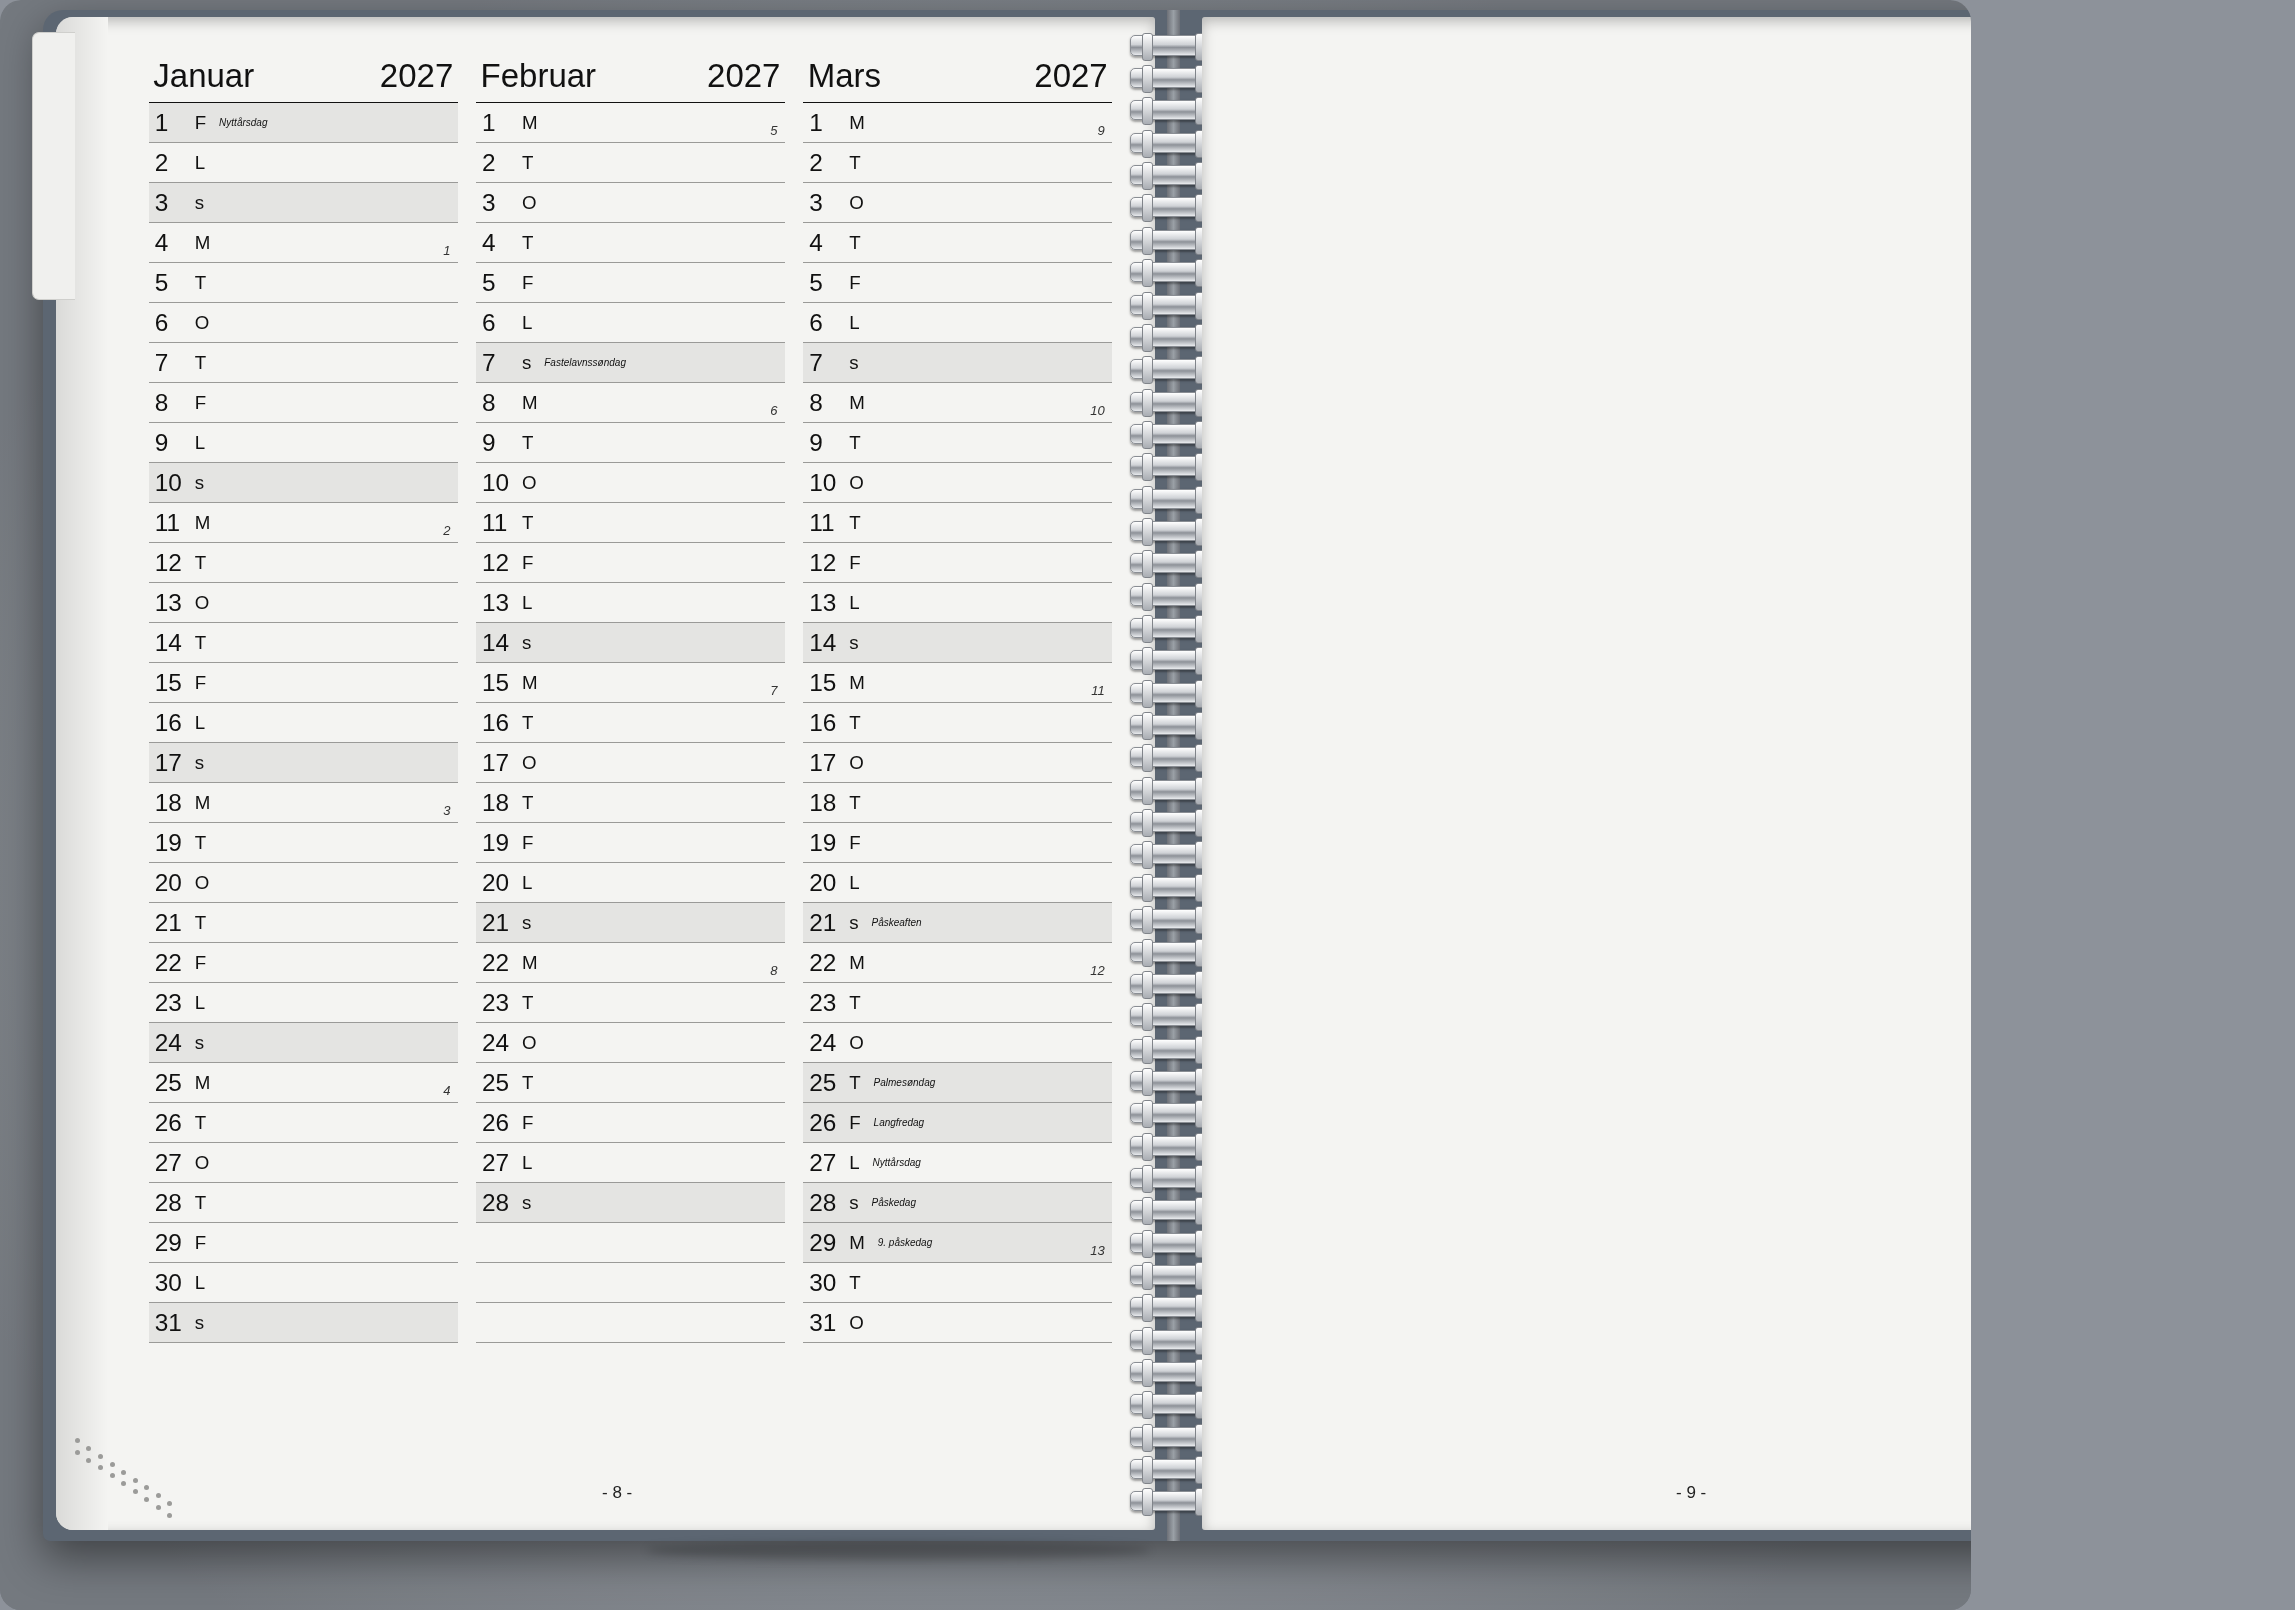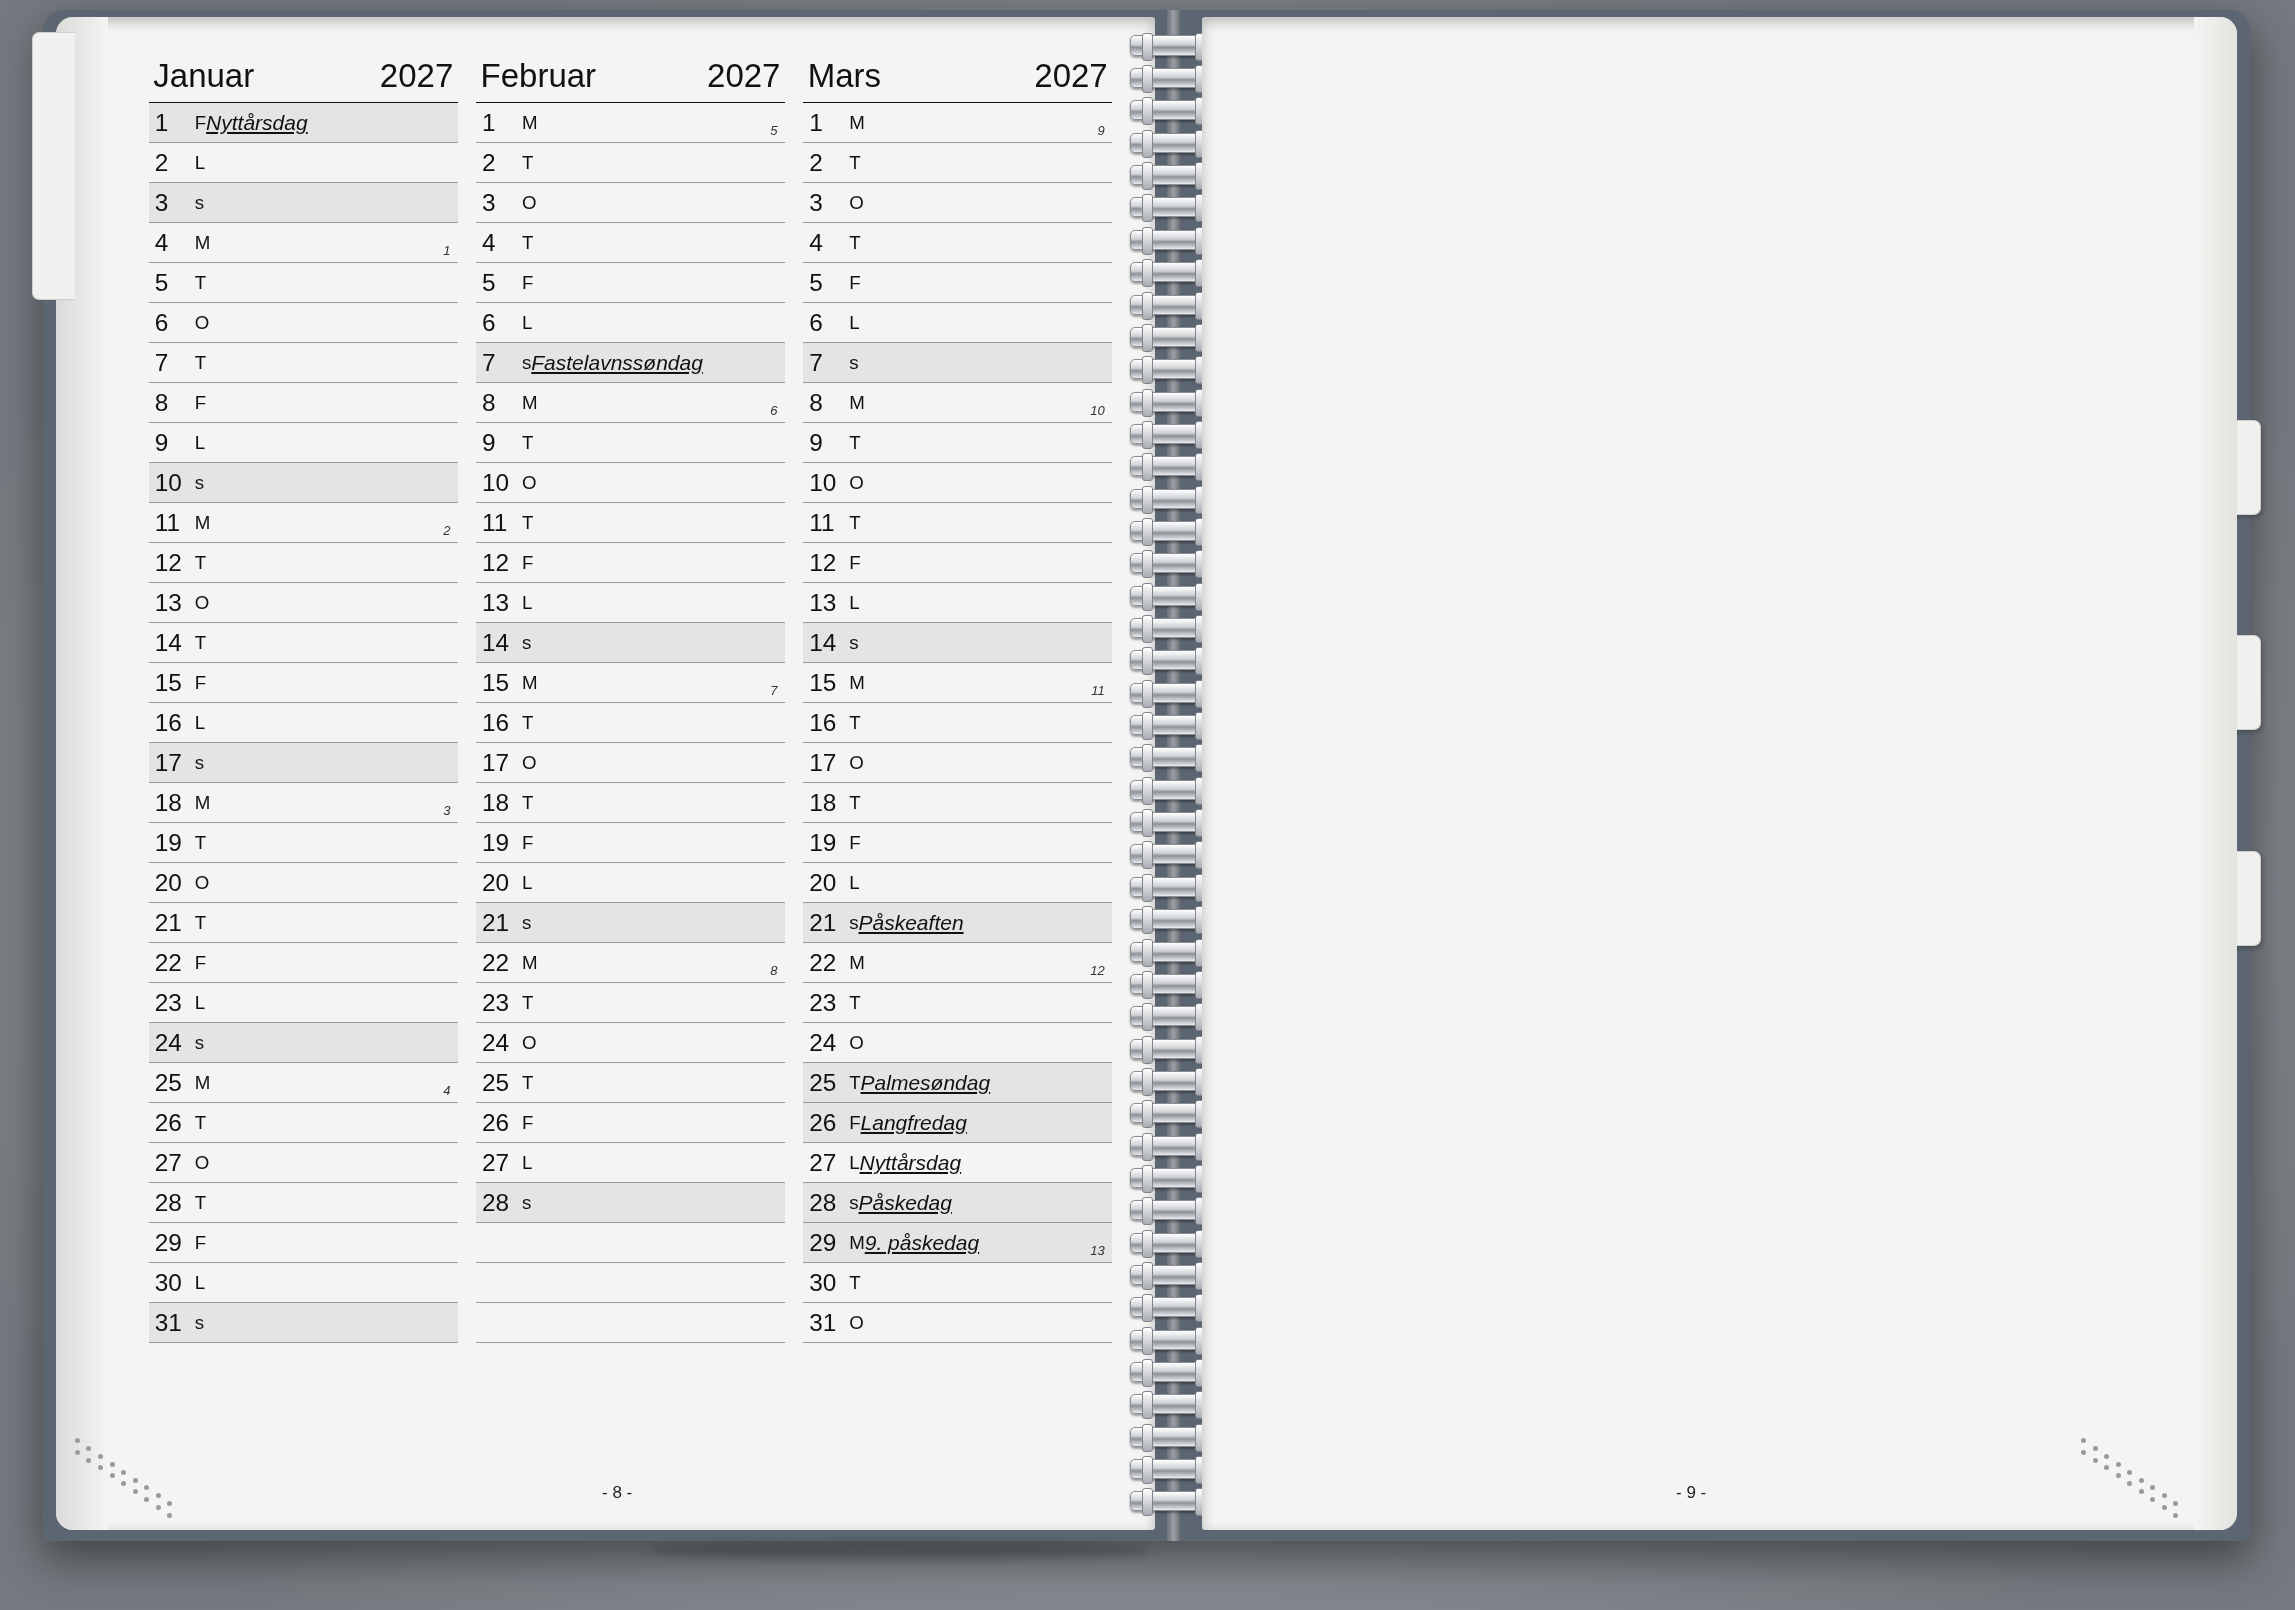--- a/index.html
+++ b/index.html
@@ -1,19 +1,20 @@
 <!DOCTYPE html>
 <html style="font-size:11.5px"><head>
 <meta charset="utf-8">
 <style>
   html,body{margin:0;padding:0;background:#8d929a;}
   body{font-family:"Liberation Sans", sans-serif;}
   .page{
-    position:relative;width:2295px;height:1610px;overflow:hidden;
+    position:relative;width:1971px;height:1610px;overflow:hidden;
     background:linear-gradient(180deg,#9aa0a8 0%,#7f858d 40%,#6e747c 100%);
+    border-radius:21px;
   }
   
   .desk{position:absolute;inset:0;background:#9ba1a9;}
   .desk:after{content:"";position:absolute;inset:0;
     background:radial-gradient(ellipse at 50% 55%, rgba(255,255,255,0.10), rgba(0,0,0,0.25) 80%);}
 
   
   .book{position:absolute;left:43px;top:10px;width:2207px;height:1531px;}
   .cover{position:absolute;left:0;top:0;width:2207px;height:1531px;
     background:#5c6672;border-radius:20px 20px 7.2px 7.2px;
@@ -61,21 +62,21 @@
     padding:0 4.3px 7.2px 4.3px;}
   .m-name{font-size:33px;color:#111;}
   .m-year{font-size:33px;color:#111;}
   .rows{border-top:1.4px solid #111;}
   .row{position:relative;height:40px;border-bottom:1.1px solid #9a9a98;
     display:flex;align-items:center;padding-left:5.8px;box-sizing:border-box;}
   .row.hl{background:#e4e4e2;}
   .row.empty{border-bottom:1.1px solid #9a9a98;}
   .d-num{font-size:24.4px;color:#111;min-width:37px;}
   .d-dow{font-size:18.7px;color:#111;margin-left:2.9px;}
-  .d-note{font-size:21px;font-style:italic;color:#111;white-space:nowrap;text-decoration:underline;}
+  .d-note{font-size:10px;font-style:italic;color:#111;margin-left:13px;white-space:nowrap;}
   .d-wk{position:absolute;right:7.2px;bottom:4.3px;font-size:13px;font-style:italic;color:#333;}
 
   
   .corner{position:absolute;width:137px;height:79px;}
   .corner i{position:absolute;width:5px;height:5px;border-radius:50%;background:#9b9b99;}
   .pgnum{position:absolute;bottom:27px;font-size:17px;color:#222;}
   .pgnum.l{left:546px;}
   .pgnum.r{left:474px;}
 
   

